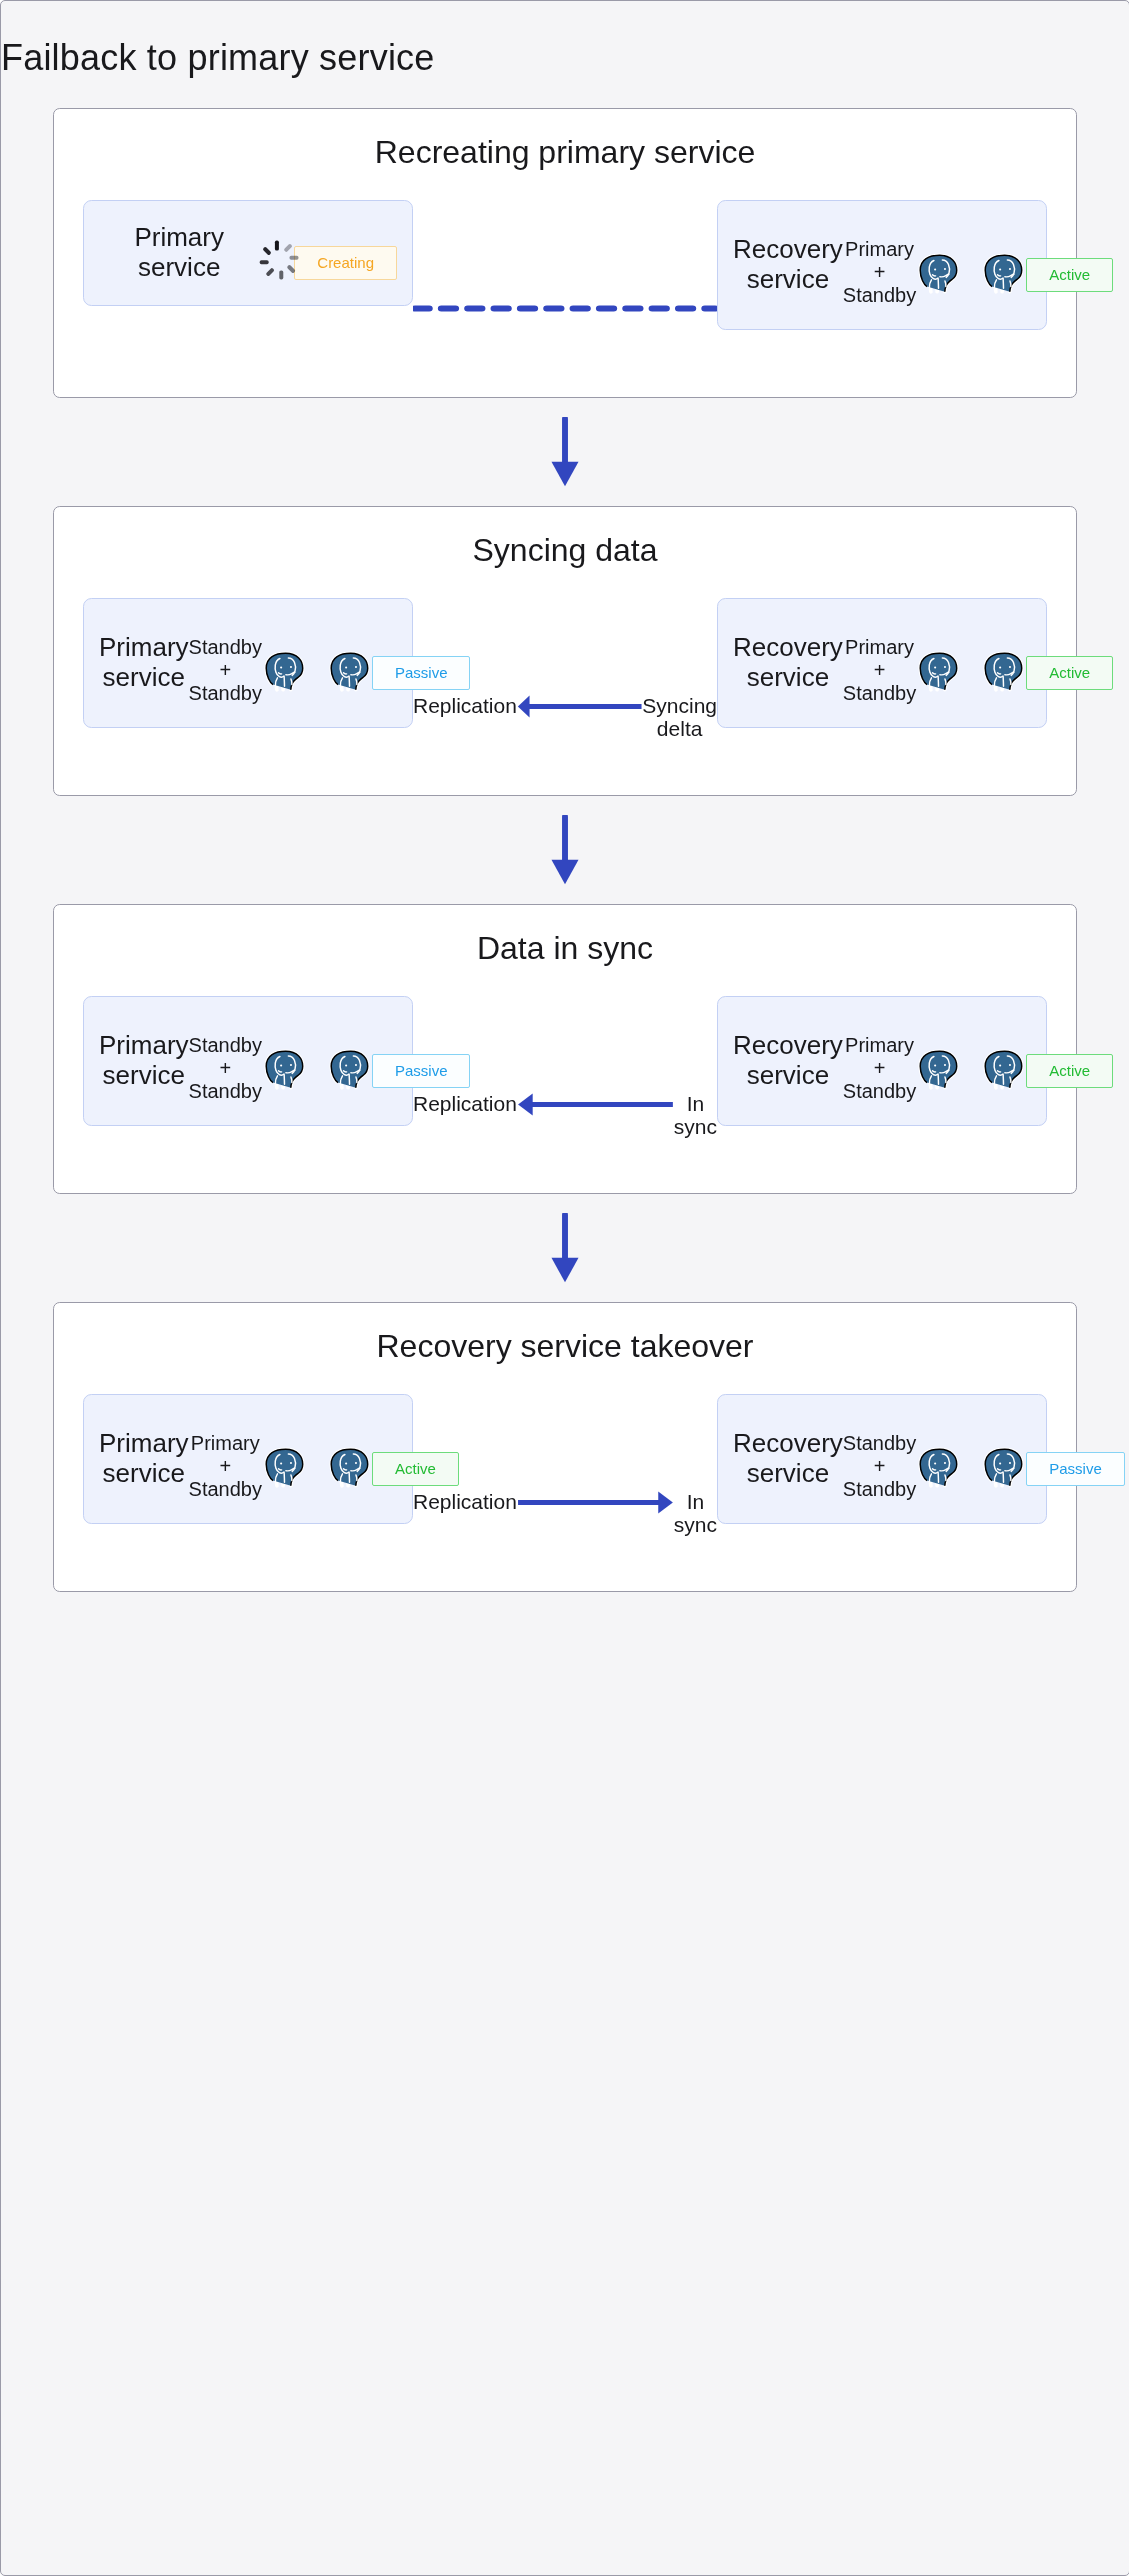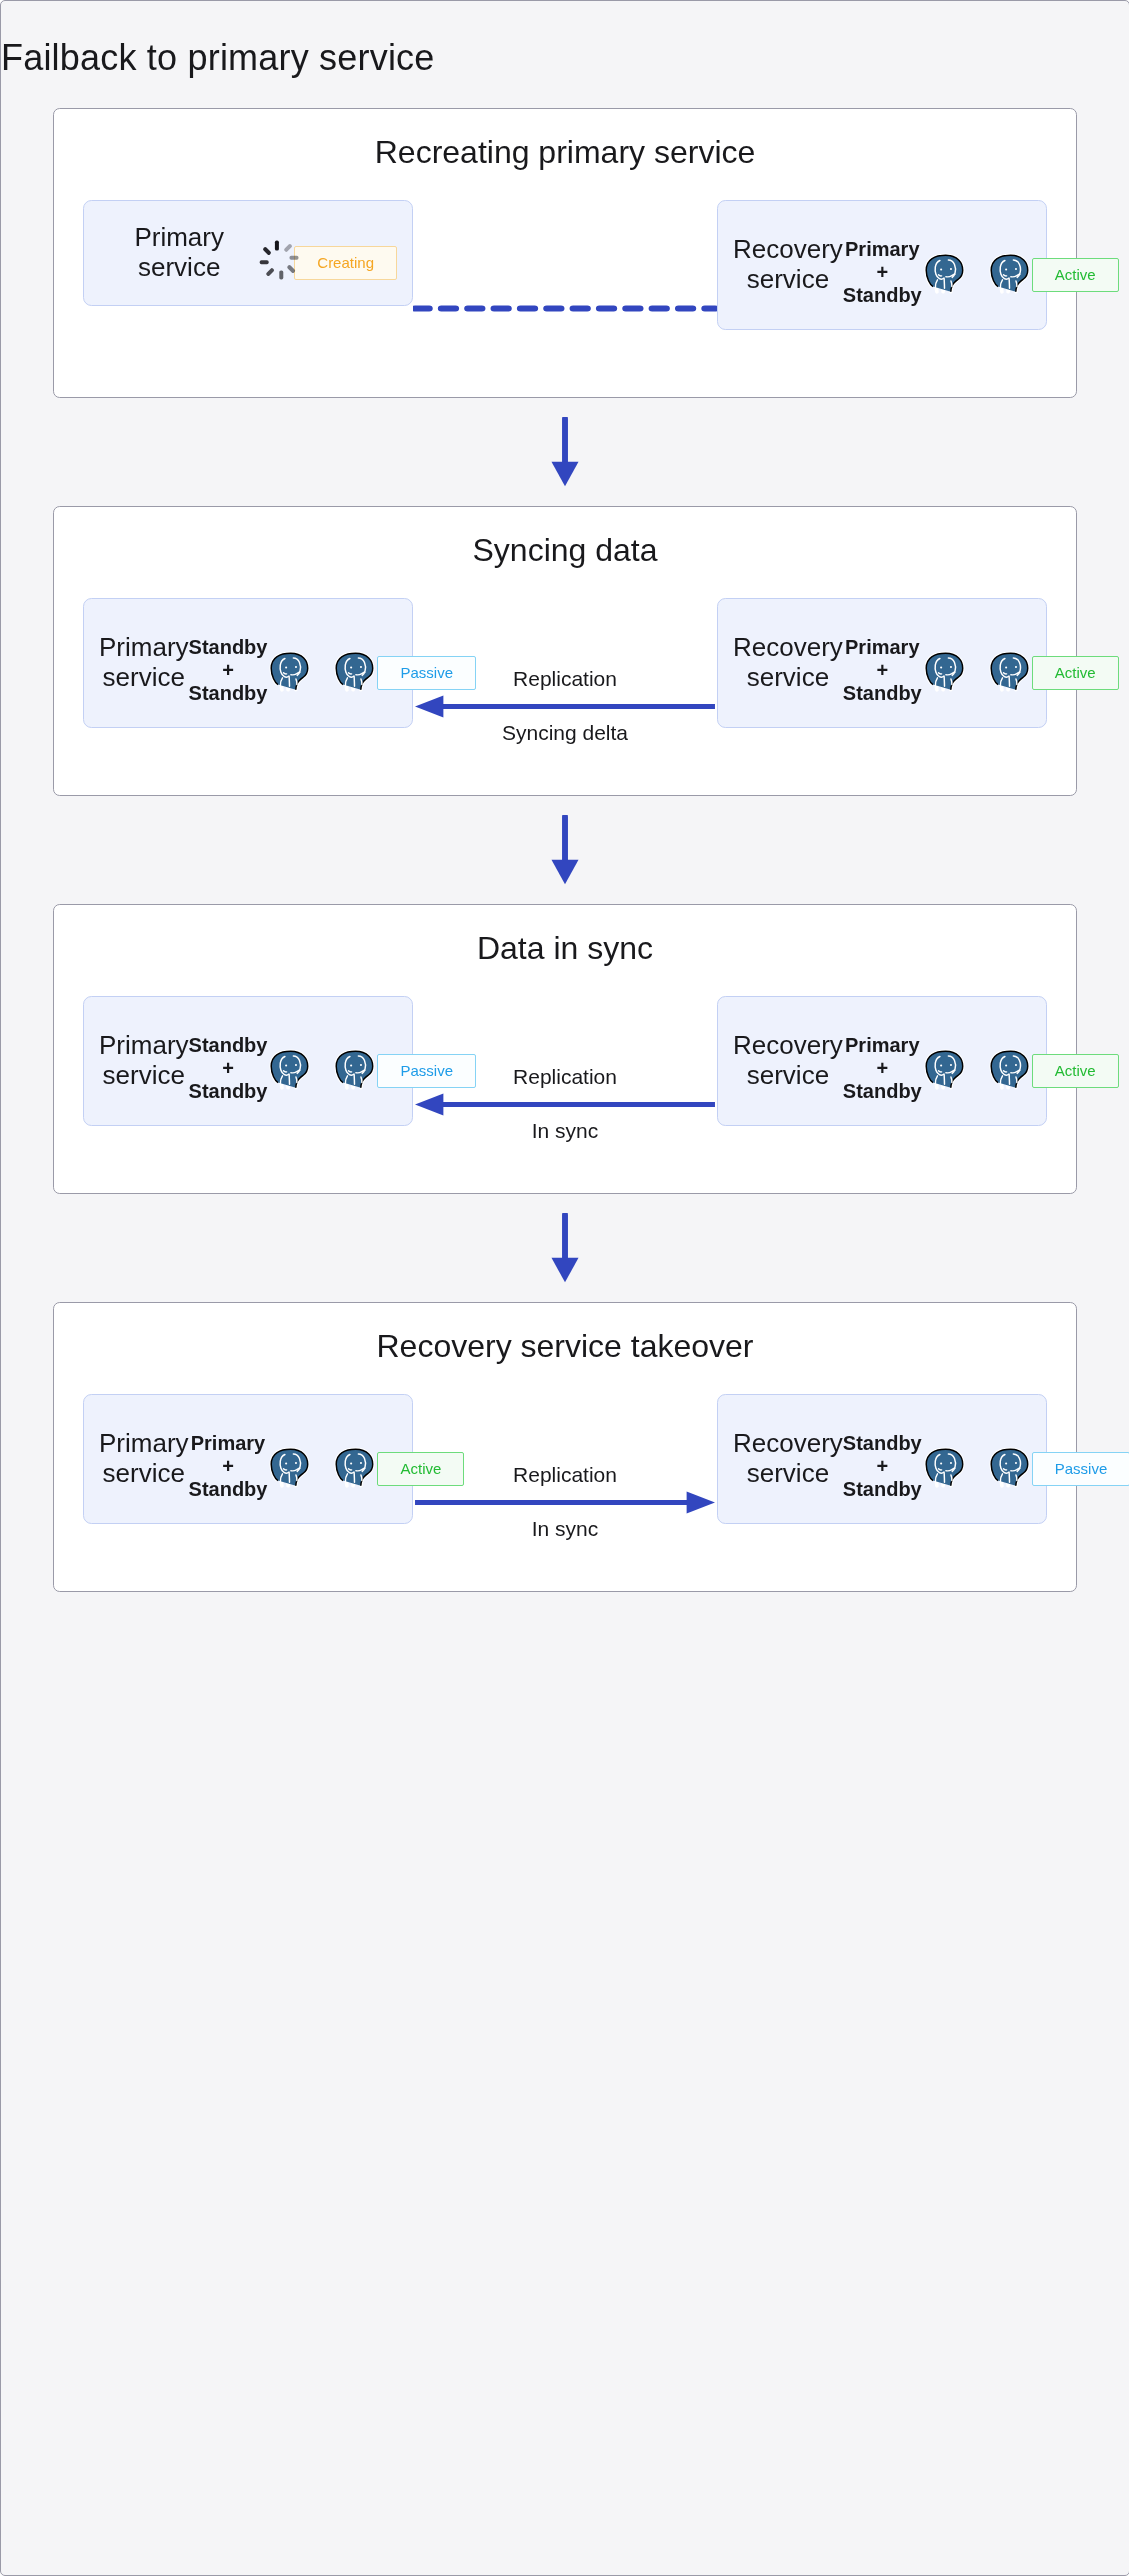--- a/index.html
+++ b/index.html
@@ -70,21 +70,21 @@
     color: #19191c;
     font-weight: 400;
     line-height: 1.15;
     text-align: center;
   }
   .svc-role {
     font-size: 20px;
     color: #19191c;
     margin-top: 15px;
     text-align: center;
-    font-weight: 700;
+    font-weight: 400;
   }
 
   .nodes {
     display: flex;
     gap: 20px;
     margin-top: 17px;
     justify-content: center;
   }
   .pg-logo { width: 45px; height: 45px; display: block; }
 
@@ -111,21 +111,21 @@
     transform-origin: 50% 0;
   }
 
   
   .conn {
     flex: 1 1 auto;
     align-self: center;
     position: relative;
     height: 118px;
     display: flex;
-    flex-direction: column;
+    flex-direction: row;
     justify-content: center;
     align-items: center;
     margin-top: 49px;
   }
   .conn-label {
     font-size: 21px;
     color: #19191c;
     text-align: center;
     line-height: 1.1;
     height: 25px;

